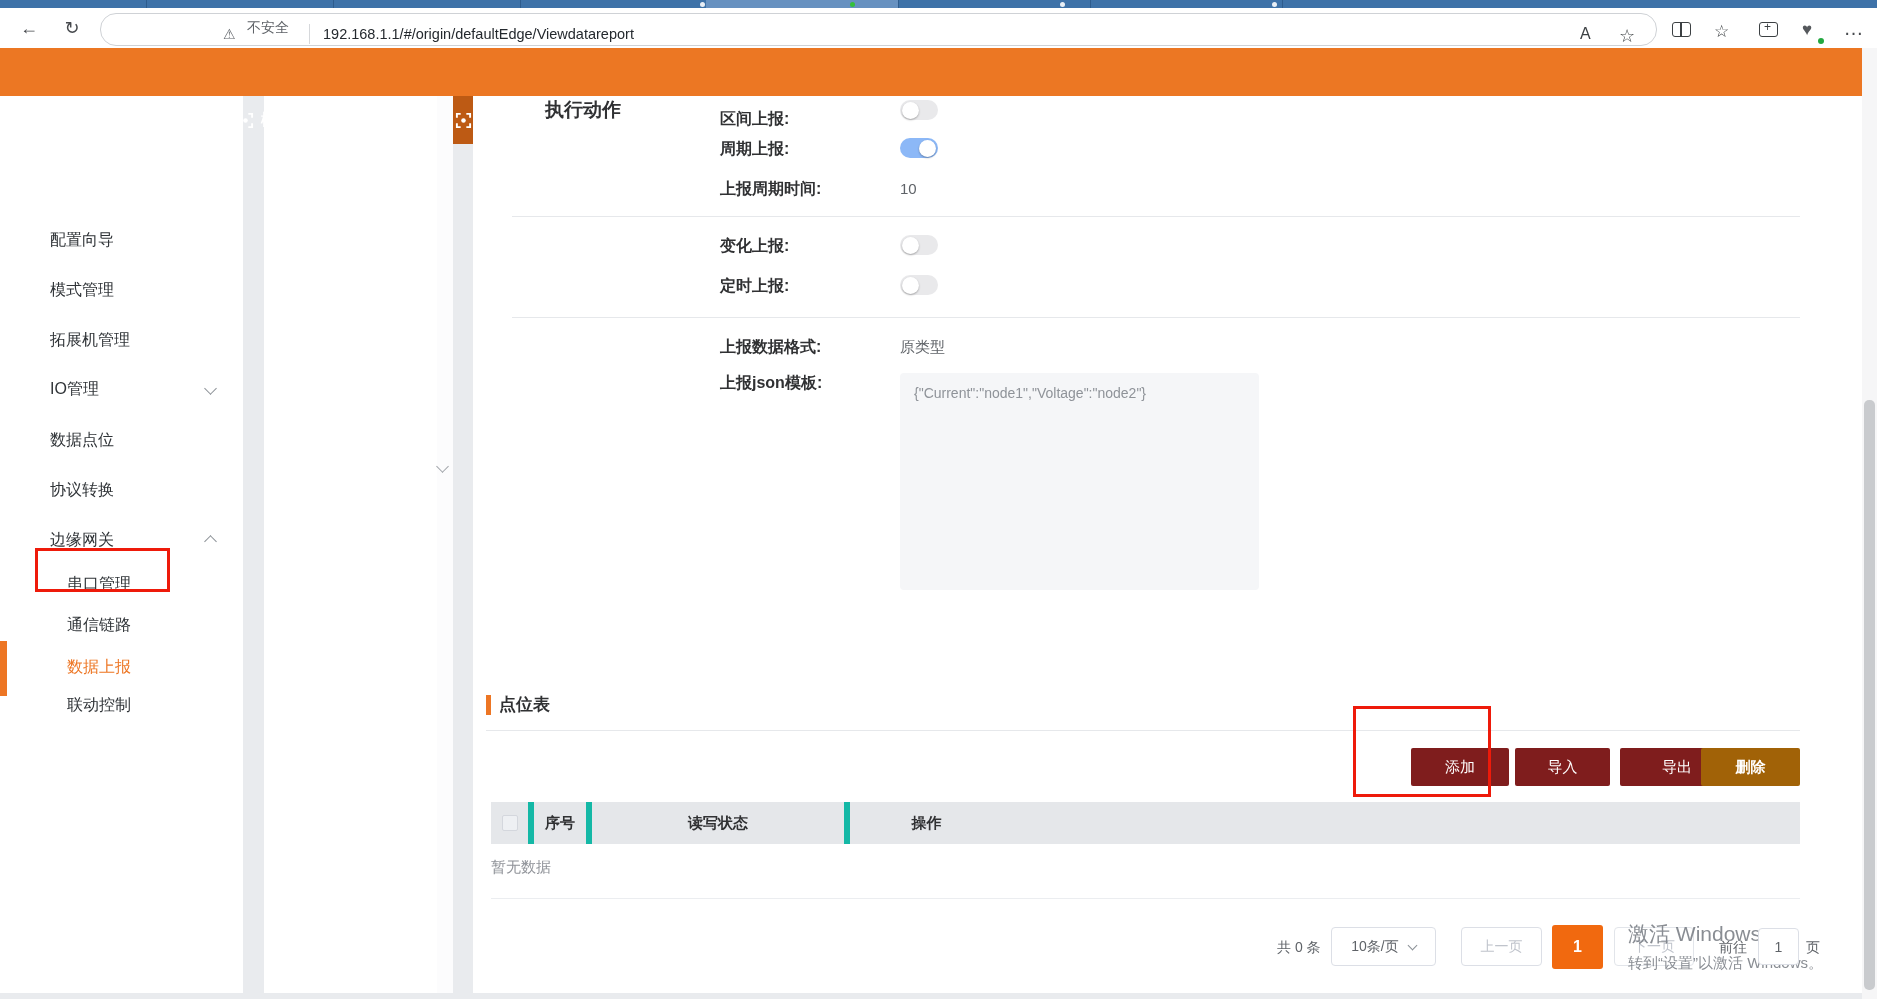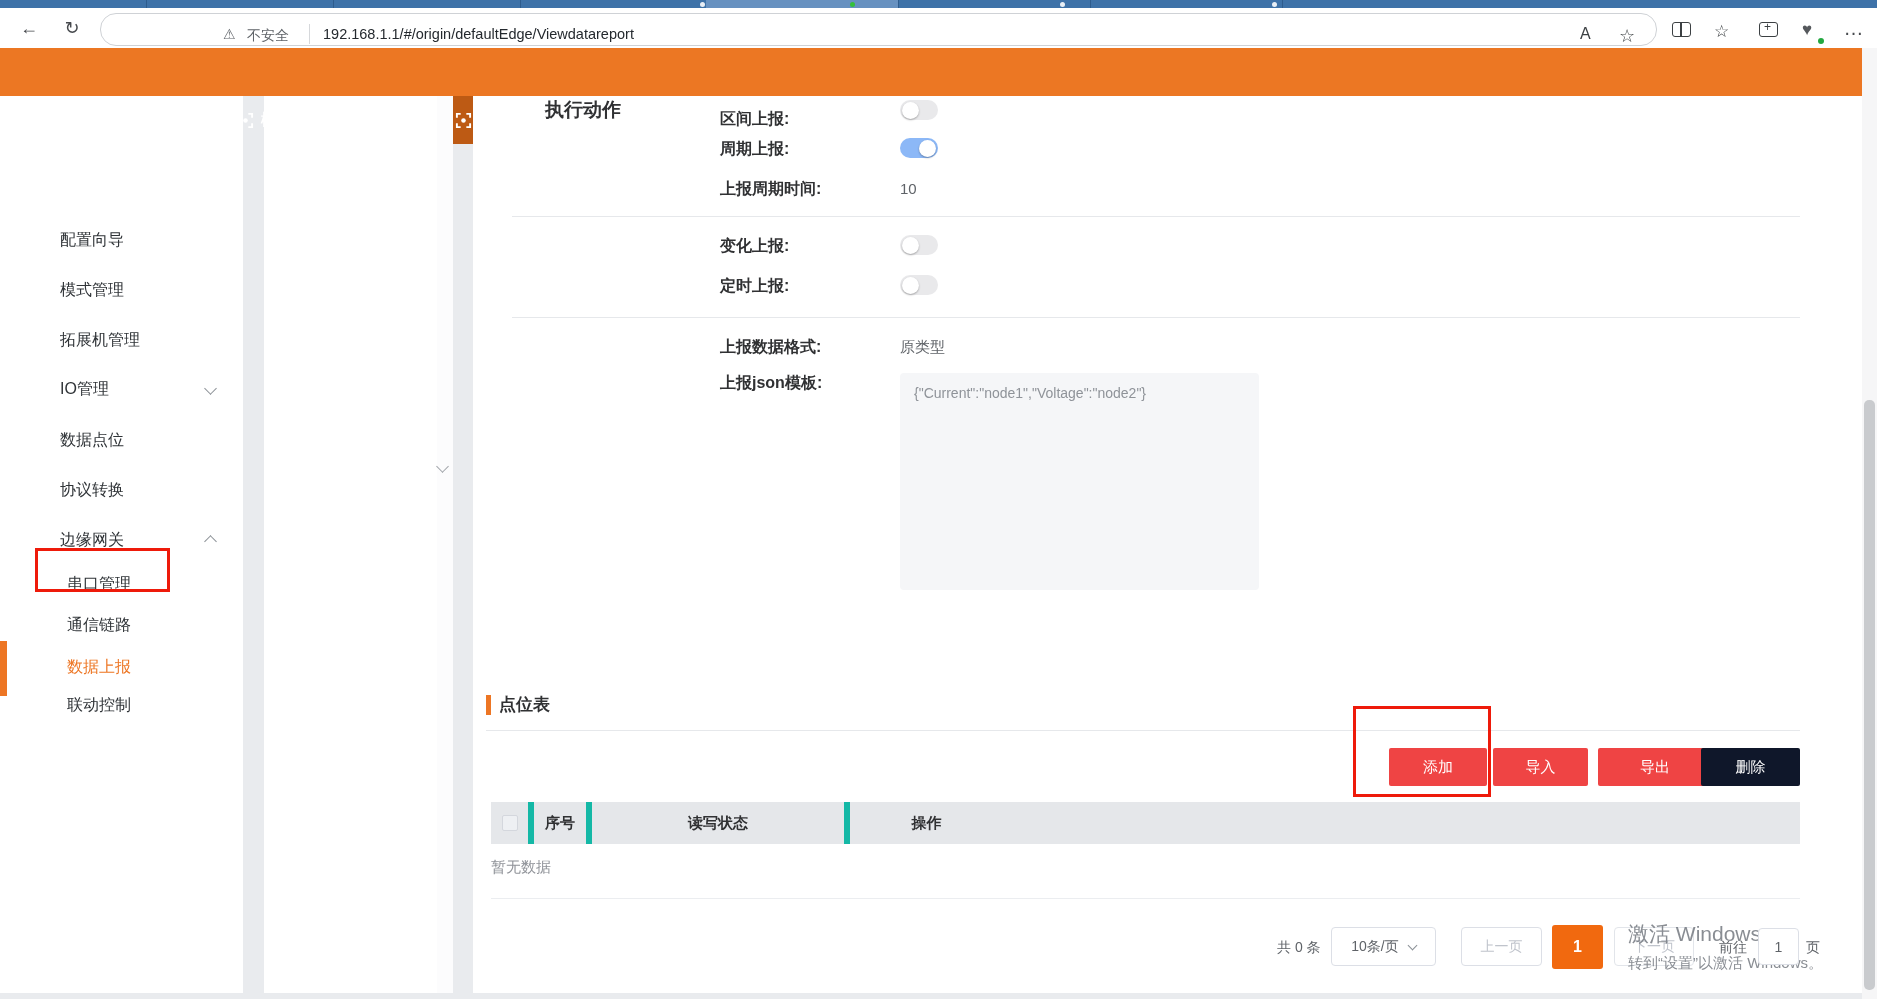--- a/index.html
+++ b/index.html
@@ -9,21 +9,21 @@
 
   
   #tabstrip{left:0;top:0;width:1877px;height:8px;background:#3e72a8;}
   .tabsep{top:0;width:1px;height:8px;background:#2e5c8d;}
   .tabdot{top:2px;width:5px;height:5px;border-radius:50%;}
   #tab-active-sliver{left:706px;top:0;width:192px;height:8px;background:#6791c0;}
   #toolbar{left:0;top:8px;width:1877px;height:40px;background:#ffffff;}
   .tbicon{top:8px;height:24px;line-height:24px;font-size:18px;color:#474a4e;text-align:center;width:28px;cursor:default;}
   #urlpill{left:100px;top:5px;width:1555px;height:31px;border:1px solid #cfd2d6;border-radius:16px;background:#fff;}
   #warn-icon{left:122px;top:12px;font-size:14px;color:#5f6368;}
-  #notsecure{left:146px;top:13px;font-size:14px;color:#5f6368;}
+  #notsecure{left:146px;top:5px;font-size:14px;color:#5f6368;}
   #urlsep{left:208px;top:10px;width:1px;height:20px;background:#d6d8db;}
   #urltext{left:222px;top:12px;font-size:14.5px;color:#24292e;}
   .pillicon{top:11px;font-size:16px;color:#3c4043;}
   .boxicon{top:14px;width:17px;height:13px;border:1.6px solid #3c4043;border-radius:3px;}
   .boxicon i{position:absolute;left:7px;top:0;width:1.6px;height:100%;background:#3c4043;}
   .plusbox::after{content:"+";position:absolute;left:4px;top:-3px;font-size:12px;color:#3c4043;}
   #essdot{width:6px;height:6px;border-radius:50%;background:#23a840;left:1818px;top:30px;}
 
   
   #navbar{left:0;top:48px;width:1862px;height:48px;background:#ec7723;}
@@ -38,21 +38,21 @@
   #avatar .hair{position:absolute;left:5px;top:4px;width:16px;height:7px;border-radius:8px 8px 0 0;background:#b98a5a;}
   #admin{left:1829px;top:62px;color:#fff;font-size:14px;}
 
   
   #sidebar{left:0;top:96px;width:243px;height:897px;background:#fff;}
   #panel2{left:264px;top:96px;width:189px;height:897px;background:#fff;}
   #panel2-track{left:437px;top:96px;width:16px;height:897px;background:#fcfcfd;}
   #main{left:473px;top:96px;width:1389px;height:897px;background:#fff;}
 
   
-  .sitem{left:60px;height:22px;line-height:22px;font-size:16px;color:#2f3337;cursor:pointer;white-space:nowrap;}
+  .sitem{left:50px;height:22px;line-height:22px;font-size:16px;color:#2f3337;cursor:pointer;white-space:nowrap;}
   .sitem.sub{left:67px;}
   .sitem.active{color:#ed7624;}
   .chev{display:inline-block;width:8px;height:8px;border-right:1.6px solid #8b9096;border-bottom:1.6px solid #8b9096;}
   .chev.down{transform:rotate(45deg);}
   .chev.up{transform:rotate(-135deg);}
   #active-bar{left:0;top:545px;width:7px;height:55px;background:#ed7624;}
   .redbox{border:3px solid #ee1a0a;z-index:9;pointer-events:none;}
 
   
   .sec-label{font-weight:bold;font-size:19px;color:#303133;}
@@ -64,22 +64,22 @@
   .switch.on{background:#8cb8f7;}
   .switch.on::after{left:auto;right:2px;}
   #jsonbox{left:900px;top:373px;width:359px;height:217px;background:#f5f6f8;border-radius:4px;}
   #jsontext{left:14px;top:10px;width:330px;font-size:14px;color:#8f9399;line-height:20px;word-break:break-all;}
 
   
   #sec2-bar{left:486px;top:695px;width:5px;height:20px;background:#ed7624;}
   #sec2-title{left:499px;top:693px;font-size:17px;font-weight:bold;color:#303133;}
   #sec2-divider{left:486px;top:730px;width:1314px;height:1px;background:#e6e8eb;}
   .tbtn{top:748px;height:38px;border-radius:2px;color:#fff;font-size:15px;display:flex;align-items:center;justify-content:center;cursor:pointer;}
-  .tbtn.orange{background:#ef4444;}
-  .tbtn.red{background:#0f172a;}
+  .tbtn.orange{background:#7f1d1d;margin-left:22px;}
+  .tbtn.red{background:#a16207;font-weight:bold;}
   #thead{left:491px;top:802px;width:1309px;height:42px;background:#e5e7ea;display:flex;}
   .th{height:42px;display:flex;align-items:center;justify-content:center;font-size:15px;font-weight:bold;color:#303133;border-right:6px solid #14b8a6;box-sizing:border-box;}
   .th:last-child{border-right:none;}
   #hcheck{width:14px;height:14px;background:#eef0f3;border:1px solid #d4d7dd;border-radius:2px;cursor:pointer;}
   #emptytext{left:491px;top:858px;width:1309px;text-align:left;font-size:15px;color:#909399;}
   #tbottom{left:491px;top:898px;width:1309px;height:1px;background:#ebedf0;}
 
   
   .pgtext{top:939px;font-size:14px;color:#5f6368;z-index:6;}
   .pgbox{top:927px;height:39px;border:1px solid #dcdfe6;border-radius:4px;background:#fff;box-sizing:border-box;display:flex;align-items:center;justify-content:center;font-size:14px;color:#5f6368;}

